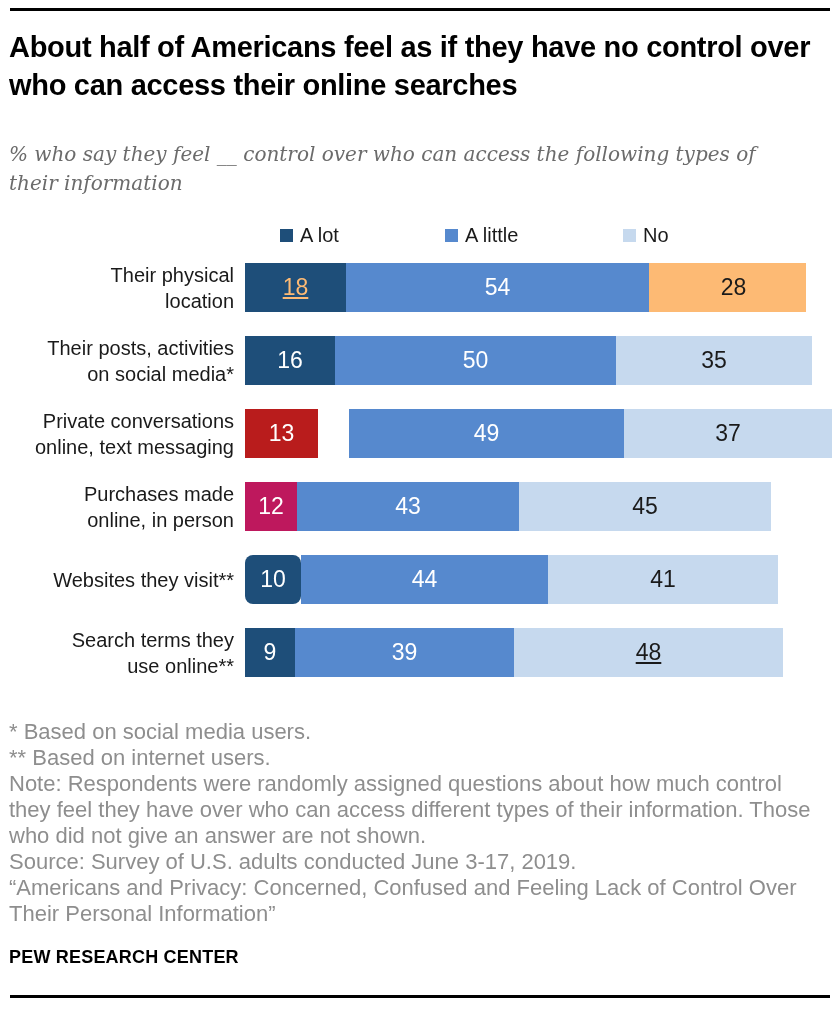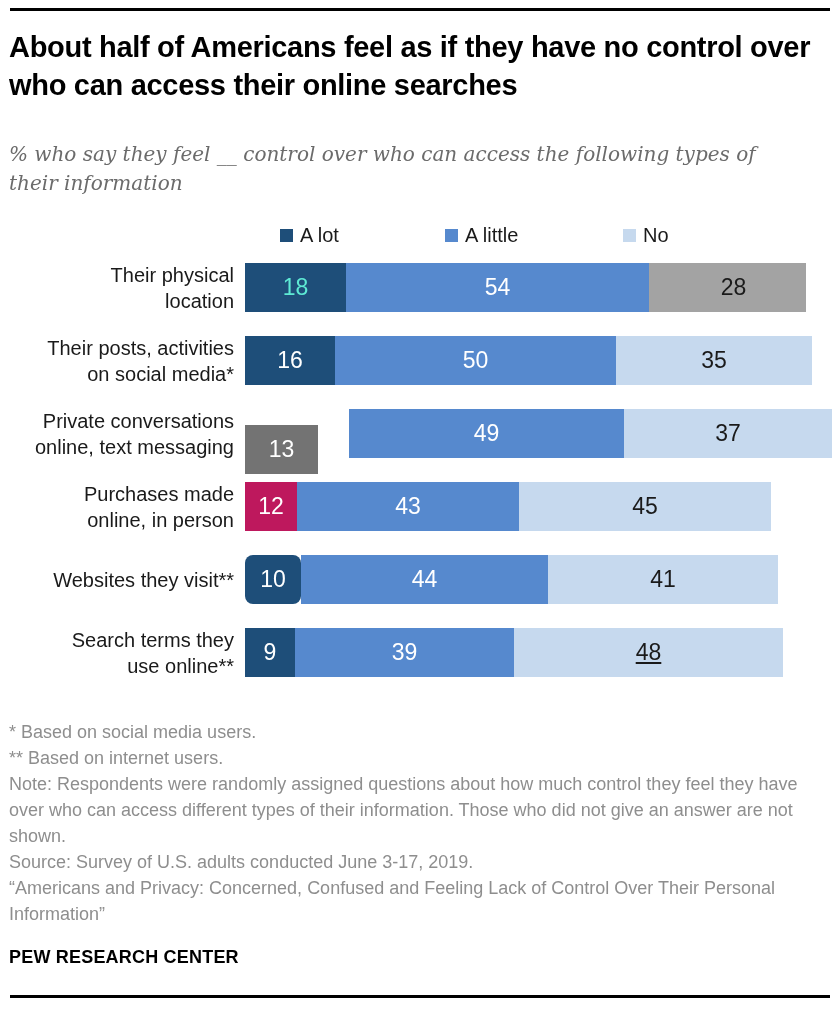--- a/index.html
+++ b/index.html
@@ -96,21 +96,21 @@
     justify-content: center;
   }
   .val {
     font-size: 23px;
   }
 
   .notes {
     position: absolute;
     left: 9px; top: 719px;
     width: 815px;
-    font-size: 18px;
+    font-size: 22px;
     line-height: 26px;
     color: #8e8e8e;
   }
   .brand {
     position: absolute;
     left: 9px; top: 947px;
     font-size: 18px;
     font-weight: 700;
     letter-spacing: 0.2px;
     color: #000000;
@@ -139,26 +139,26 @@
       <span class="legend-label">No</span>
     </div>
   </div>
 
   <div class="rows" id="rows">
       <div class="bar-row">
         <div class="row-label">Their physical
 location</div>
         <div class="bar">
           <div class="seg" style="width: 101px; background: rgb(30, 78, 121);">
-            <span class="val" style="color: #5eead4;">18</span>
+            <span class="val" style="color: #fdba74; text-decoration: underline;">18</span>
           </div>
           <div class="seg" style="width: 303px; background: rgb(86, 137, 206);">
             <span class="val" style="color: rgb(255, 255, 255);">54</span>
           </div>
-          <div class="seg" style="width: 157px; background: #a3a3a3; padding-left: 12px;">
+          <div class="seg" style="width: 157px; background: #fdba74; padding-left: 12px;">
             <span class="val" style="color: rgb(26, 26, 26);">28</span>
           </div>
         </div>
       </div>
       <div class="bar-row">
         <div class="row-label">Their posts, activities
 on social media*</div>
         <div class="bar">
           <div class="seg" style="width: 90px; background: rgb(30, 78, 121);">
             <span class="val" style="color: rgb(255, 255, 255);">16</span>
@@ -168,21 +168,21 @@
           </div>
           <div class="seg" style="width: 196px; background: rgb(198, 217, 238);">
             <span class="val" style="color: rgb(26, 26, 26);">35</span>
           </div>
         </div>
       </div>
       <div class="bar-row">
         <div class="row-label">Private conversations
 online, text messaging</div>
         <div class="bar">
-          <div class="seg" style="width: 73px; background: #737373; margin-top: 16px;">
+          <div class="seg" style="width: 73px; background: #b91c1c;">
             <span class="val" style="color: rgb(255, 255, 255);">13</span>
           </div>
           <div class="seg" style="width: 275px; background: rgb(86, 137, 206); margin-left: 31px;">
             <span class="val" style="color: rgb(255, 255, 255);">49</span>
           </div>
           <div class="seg" style="width: 208px; background: rgb(198, 217, 238);">
             <span class="val" style="color: rgb(26, 26, 26);">37</span>
           </div>
         </div>
       </div>

